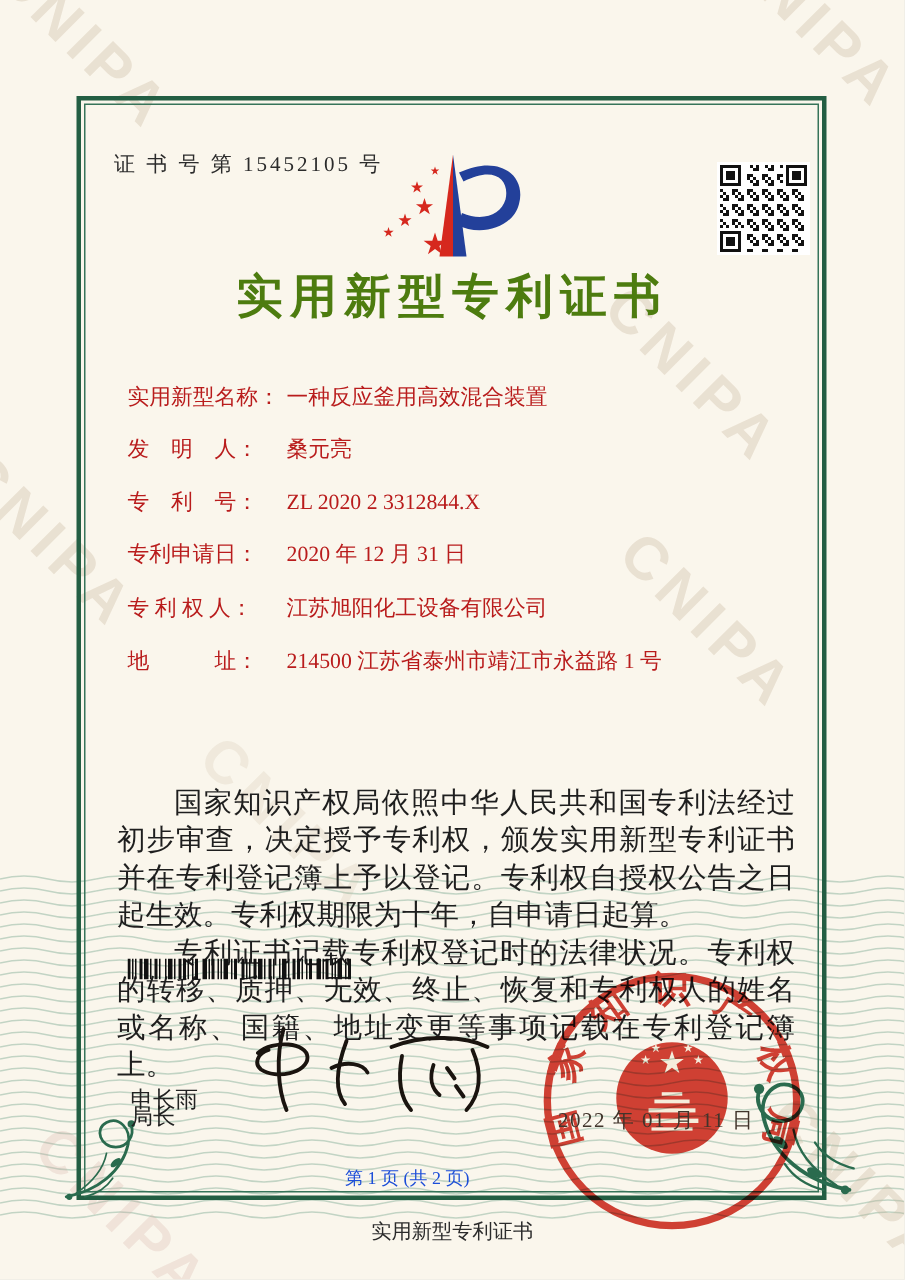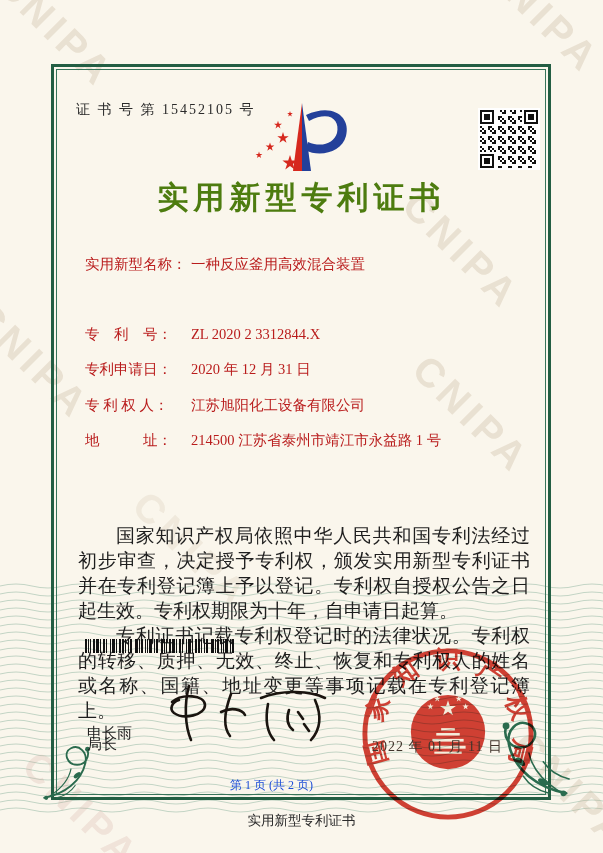--- a/index.html
+++ b/index.html
@@ -339,20 +339,23 @@
           <rect x="24" y="28" width="1" height="1"></rect>
           <rect x="25" y="28" width="1" height="1"></rect>
         </g>
     </svg>
 
     <div class="title">实用新型专利证书</div>
 
     <div class="row" style="top:255px">
       <span class="lbl">实用新型名称：</span><span>一种反应釜用高效混合装置</span>
     </div>
+    <div class="row" style="top:290px">
+      <span class="lbl">发　明　人：</span><span>桑元亮</span>
+    </div>
     <div class="row" style="top:325px">
       <span class="lbl">专　利　号：</span><span>ZL 2020 2 3312844.X</span>
     </div>
     <div class="row" style="top:360px">
       <span class="lbl">专利申请日：</span><span>2020 年 12 月 31 日</span>
     </div>
     <div class="row" style="top:396px">
       <span class="lbl">专 利 权 人：</span><span>江苏旭阳化工设备有限公司</span>
     </div>
     <div class="row" style="top:431px">

